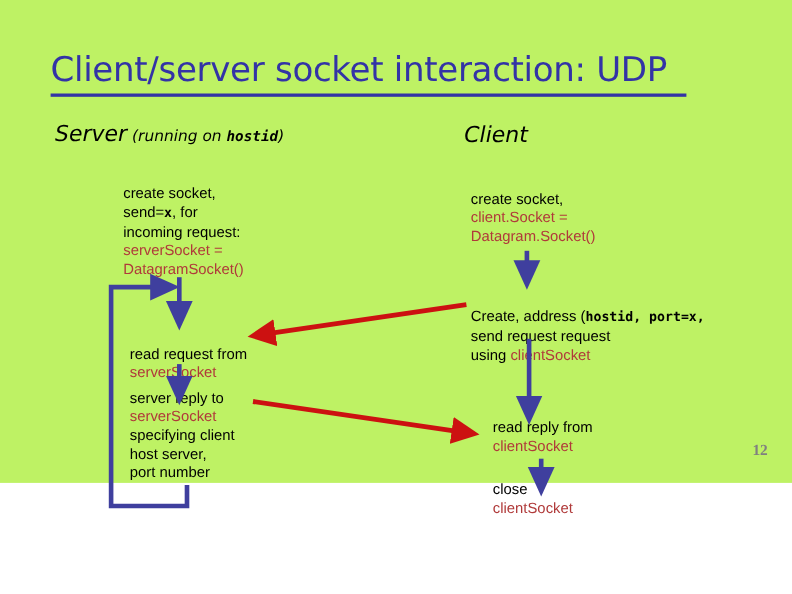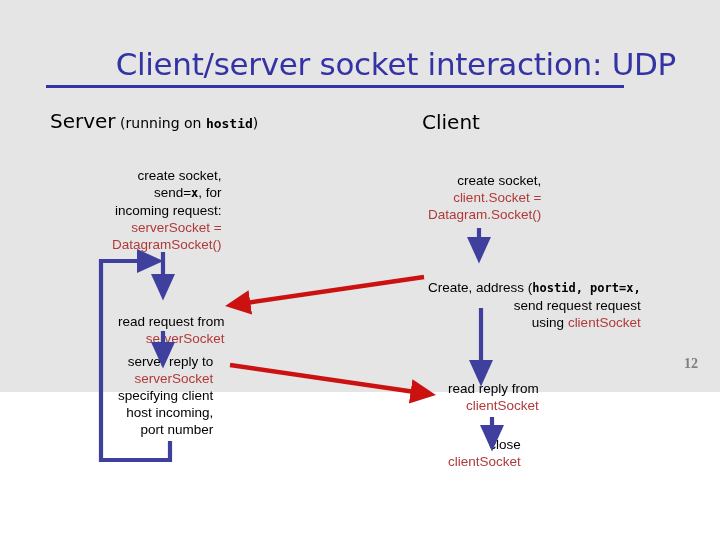--- a/index.html
+++ b/index.html
@@ -9,23 +9,22 @@
   body {
     width: 720px;
     height: 540px;
     background: #ffffff;
     font-family: "Liberation Sans", sans-serif;
     overflow: hidden;
   }
   #slide {
     position: relative;
     width: 720px;
-    height: 392px;
-    background: #e5e5e5;
-    text-align: right;
+    height: 439px;
+    background: #bef264;
   }
 
   
   #slide-title {
     position: absolute;
     left: 46px;
     top: 46px;
     width: 630px;
     font-family: "DejaVu Sans", sans-serif;
     font-size: 31px;
@@ -43,20 +42,21 @@
     background: #3333a6;
   }
 
   
   .col-heading {
     position: absolute;
     font-family: "DejaVu Sans", sans-serif;
     font-size: 20px;
     color: #000000;
     white-space: nowrap;
+    font-style: italic;
   }
   #server-heading { left: 50px; top: 109px; }
   #client-heading { left: 422px; top: 110px; }
   .heading-sub {
     font-size: 14px;
   }
   .heading-sub-mono {
     font-family: "DejaVu Sans Mono", monospace;
     font-size: 13px;
     font-weight: bold;
@@ -136,21 +136,21 @@
 
   <div class="step" id="step-server-read">
     <div>read request from</div>
     <div class="api">serverSocket</div>
   </div>
 
   <div class="step" id="step-server-write">
     <div>server reply to</div>
     <div class="api">serverSocket</div>
     <div>specifying client</div>
-    <div>host incoming,</div>
+    <div>host server,</div>
     <div>port number</div>
   </div>
 
   <div class="step" id="step-client-create">
     <div>create socket,</div>
     <div class="api">client.Socket =</div>
     <div class="api">Datagram.Socket()</div>
   </div>
 
   <div class="step" id="step-client-send">

